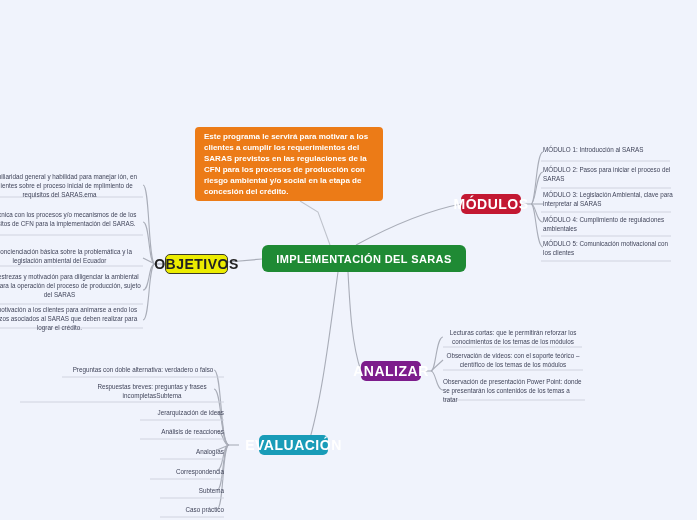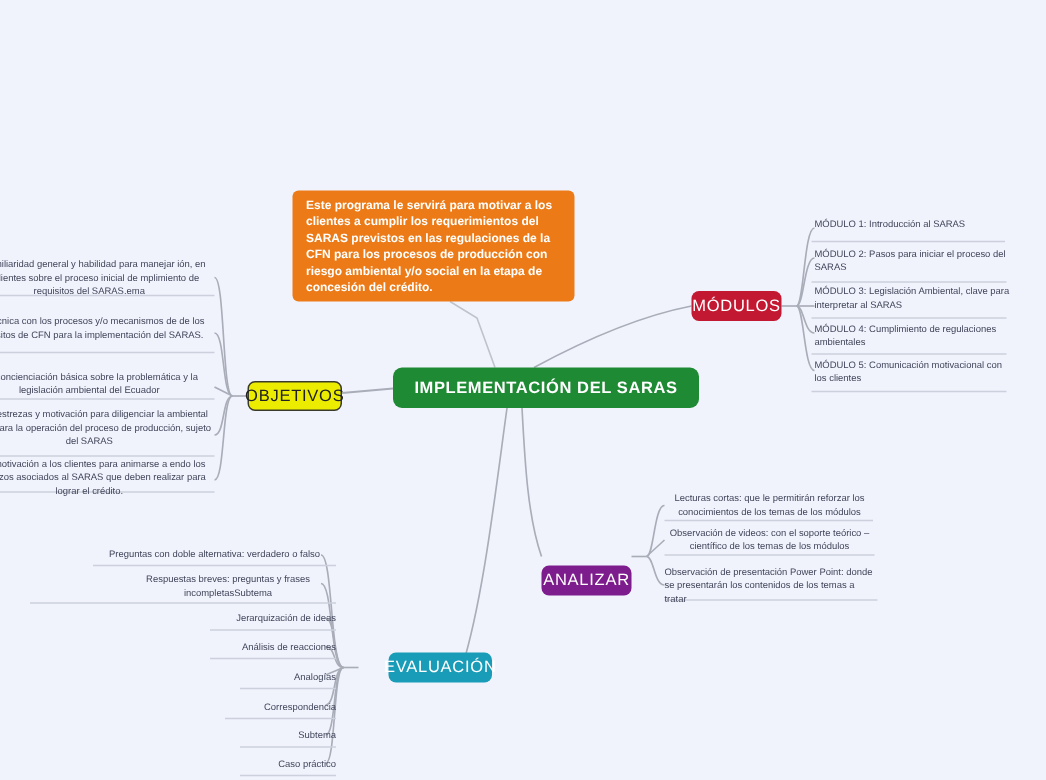--- a/index.html
+++ b/index.html
@@ -67,22 +67,22 @@
     align-items: center;
     justify-content: center;
   }
 
   
   .badge {
     position: absolute;
     display: flex;
     align-items: center;
     justify-content: center;
-    font-size: 11px;
-    font-weight: normal;
+    font-size: 14px;
+    font-weight: bold;
     letter-spacing: 0.5px;
     color: #ffffff;
     border-radius: 5px;
     box-sizing: border-box;
     text-align: right;
   }
   .badge-objetivos {
     left: 165px;
     top: 254px;
     width: 63px;
@@ -98,21 +98,20 @@
     width: 60px;
     height: 20px;
     background: #c31832;
   }
   .badge-analizar {
     left: 361px;
     top: 361px;
     width: 60px;
     height: 20px;
     background: #7d1c8c;
-    margin-top: 16px;
   }
   .badge-evaluacion {
     left: 239px;
     top: 435px;
     width: 69px;
     height: 20px;
     background: #199cb8;
     margin-left: 20px;
   }
 

